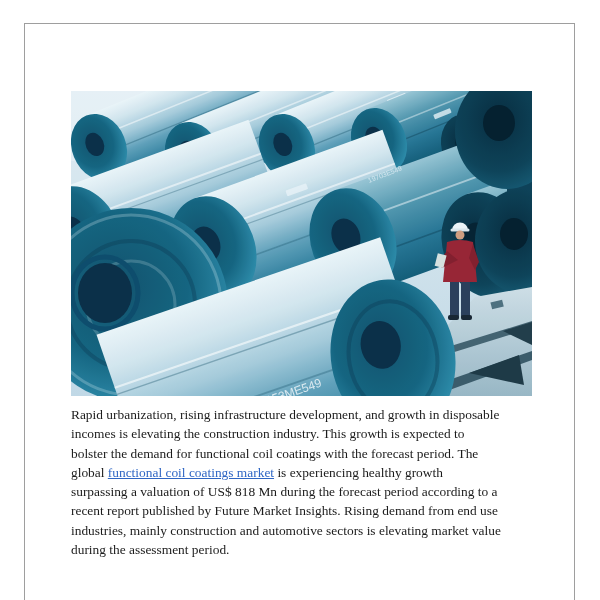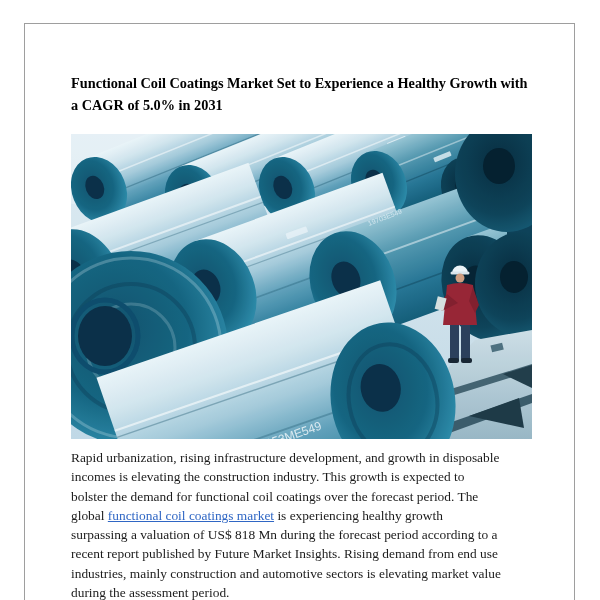--- a/index.html
+++ b/index.html
@@ -14,22 +14,20 @@
   .para{margin:9px 0 0 0;font-size:13.4px;line-height:19.3px;white-space:pre-line;width:482px;}
   a.doclink{color:#2f66c4;text-decoration:underline;cursor:pointer;}
 </style>
 </head>
 <body>
 
 <div class="frame">
   <div class="page">
     <div class="content">
 
-      <h1 class="title">Functional Coil Coatings Market Set to Experience a Healthy Growth with
-a CAGR of 5.0% in 2031</h1>
 
       <svg class="hero" viewBox="0 0 461 305" preserveAspectRatio="none">
         <defs>
           <linearGradient id="sky" x1="0" y1="0" x2="0" y2="1">
             <stop offset="0" stop-color="#eaf2f7"></stop>
               <stop offset="1" stop-color="#c9dde9"></stop>
           </linearGradient>
           <linearGradient id="gbody" x1="0" y1="0" x2="0" y2="1">
             <stop offset="0" stop-color="#f4fafc"></stop>
               <stop offset="0.2" stop-color="#dcebf2"></stop>
@@ -188,21 +186,21 @@
           <ellipse rx="62" ry="78" fill="url(#gface)"></ellipse>
           <ellipse rx="44" ry="56" fill="none" stroke="rgba(9,58,82,0.4)" stroke-width="4"></ellipse>
           <ellipse cx="-10" cy="-14" rx="20" ry="24" fill="#0a2c44"></ellipse>
         </g>
 
         <rect width="461" height="305" fill="#2a86a8" opacity="0.05"></rect>
       </svg>
 
       <p class="para"><span>Rapid urbanization, rising infrastructure development, and growth in disposable
 incomes is elevating the construction industry. This growth is expected to
-bolster the demand for functional coil coatings over the forecast period. The
+bolster the demand for functional coil coatings with the forecast period. The
 global </span><a class="doclink" href="#" style="color: rgb(47, 102, 196);">functional coil coatings market</a><span> is experiencing healthy growth
 surpassing a valuation of US$ 818 Mn during the forecast period according to a
 recent report published by Future Market Insights. Rising demand from end use
 industries, mainly construction and automotive sectors is elevating market value
 during the assessment period.</span></p>
 
     </div>
   </div>
 </div>
 

